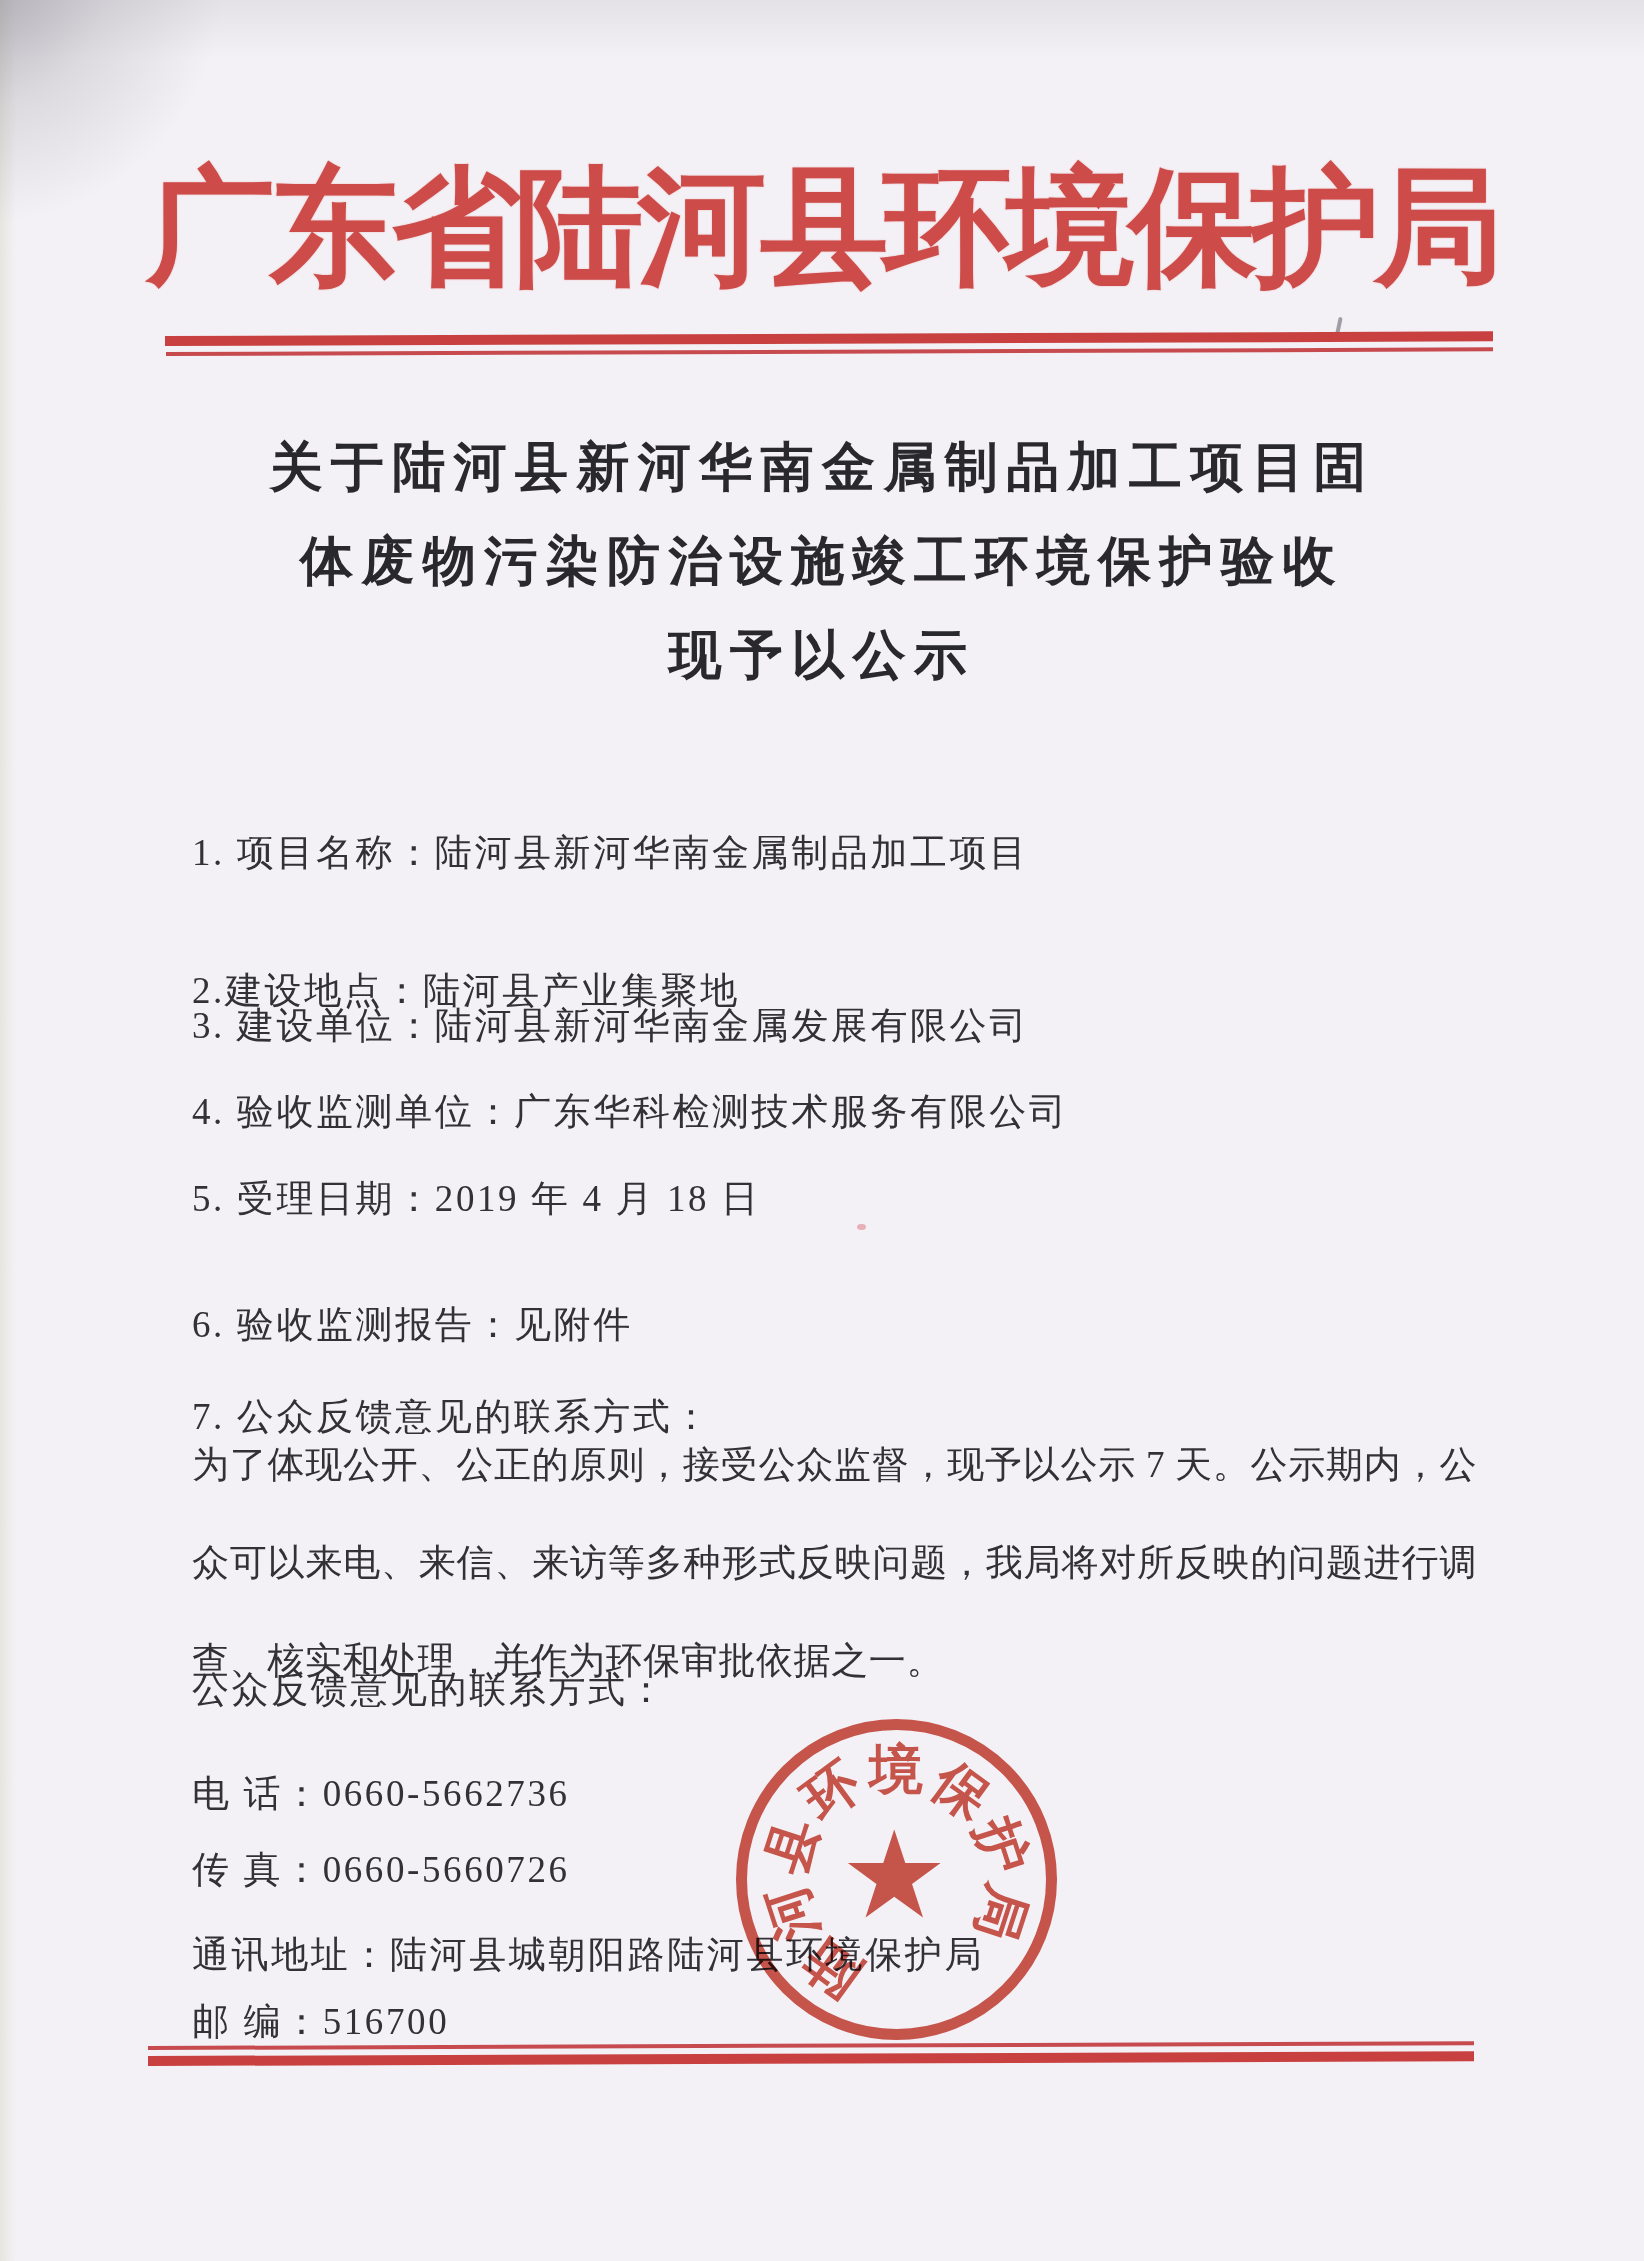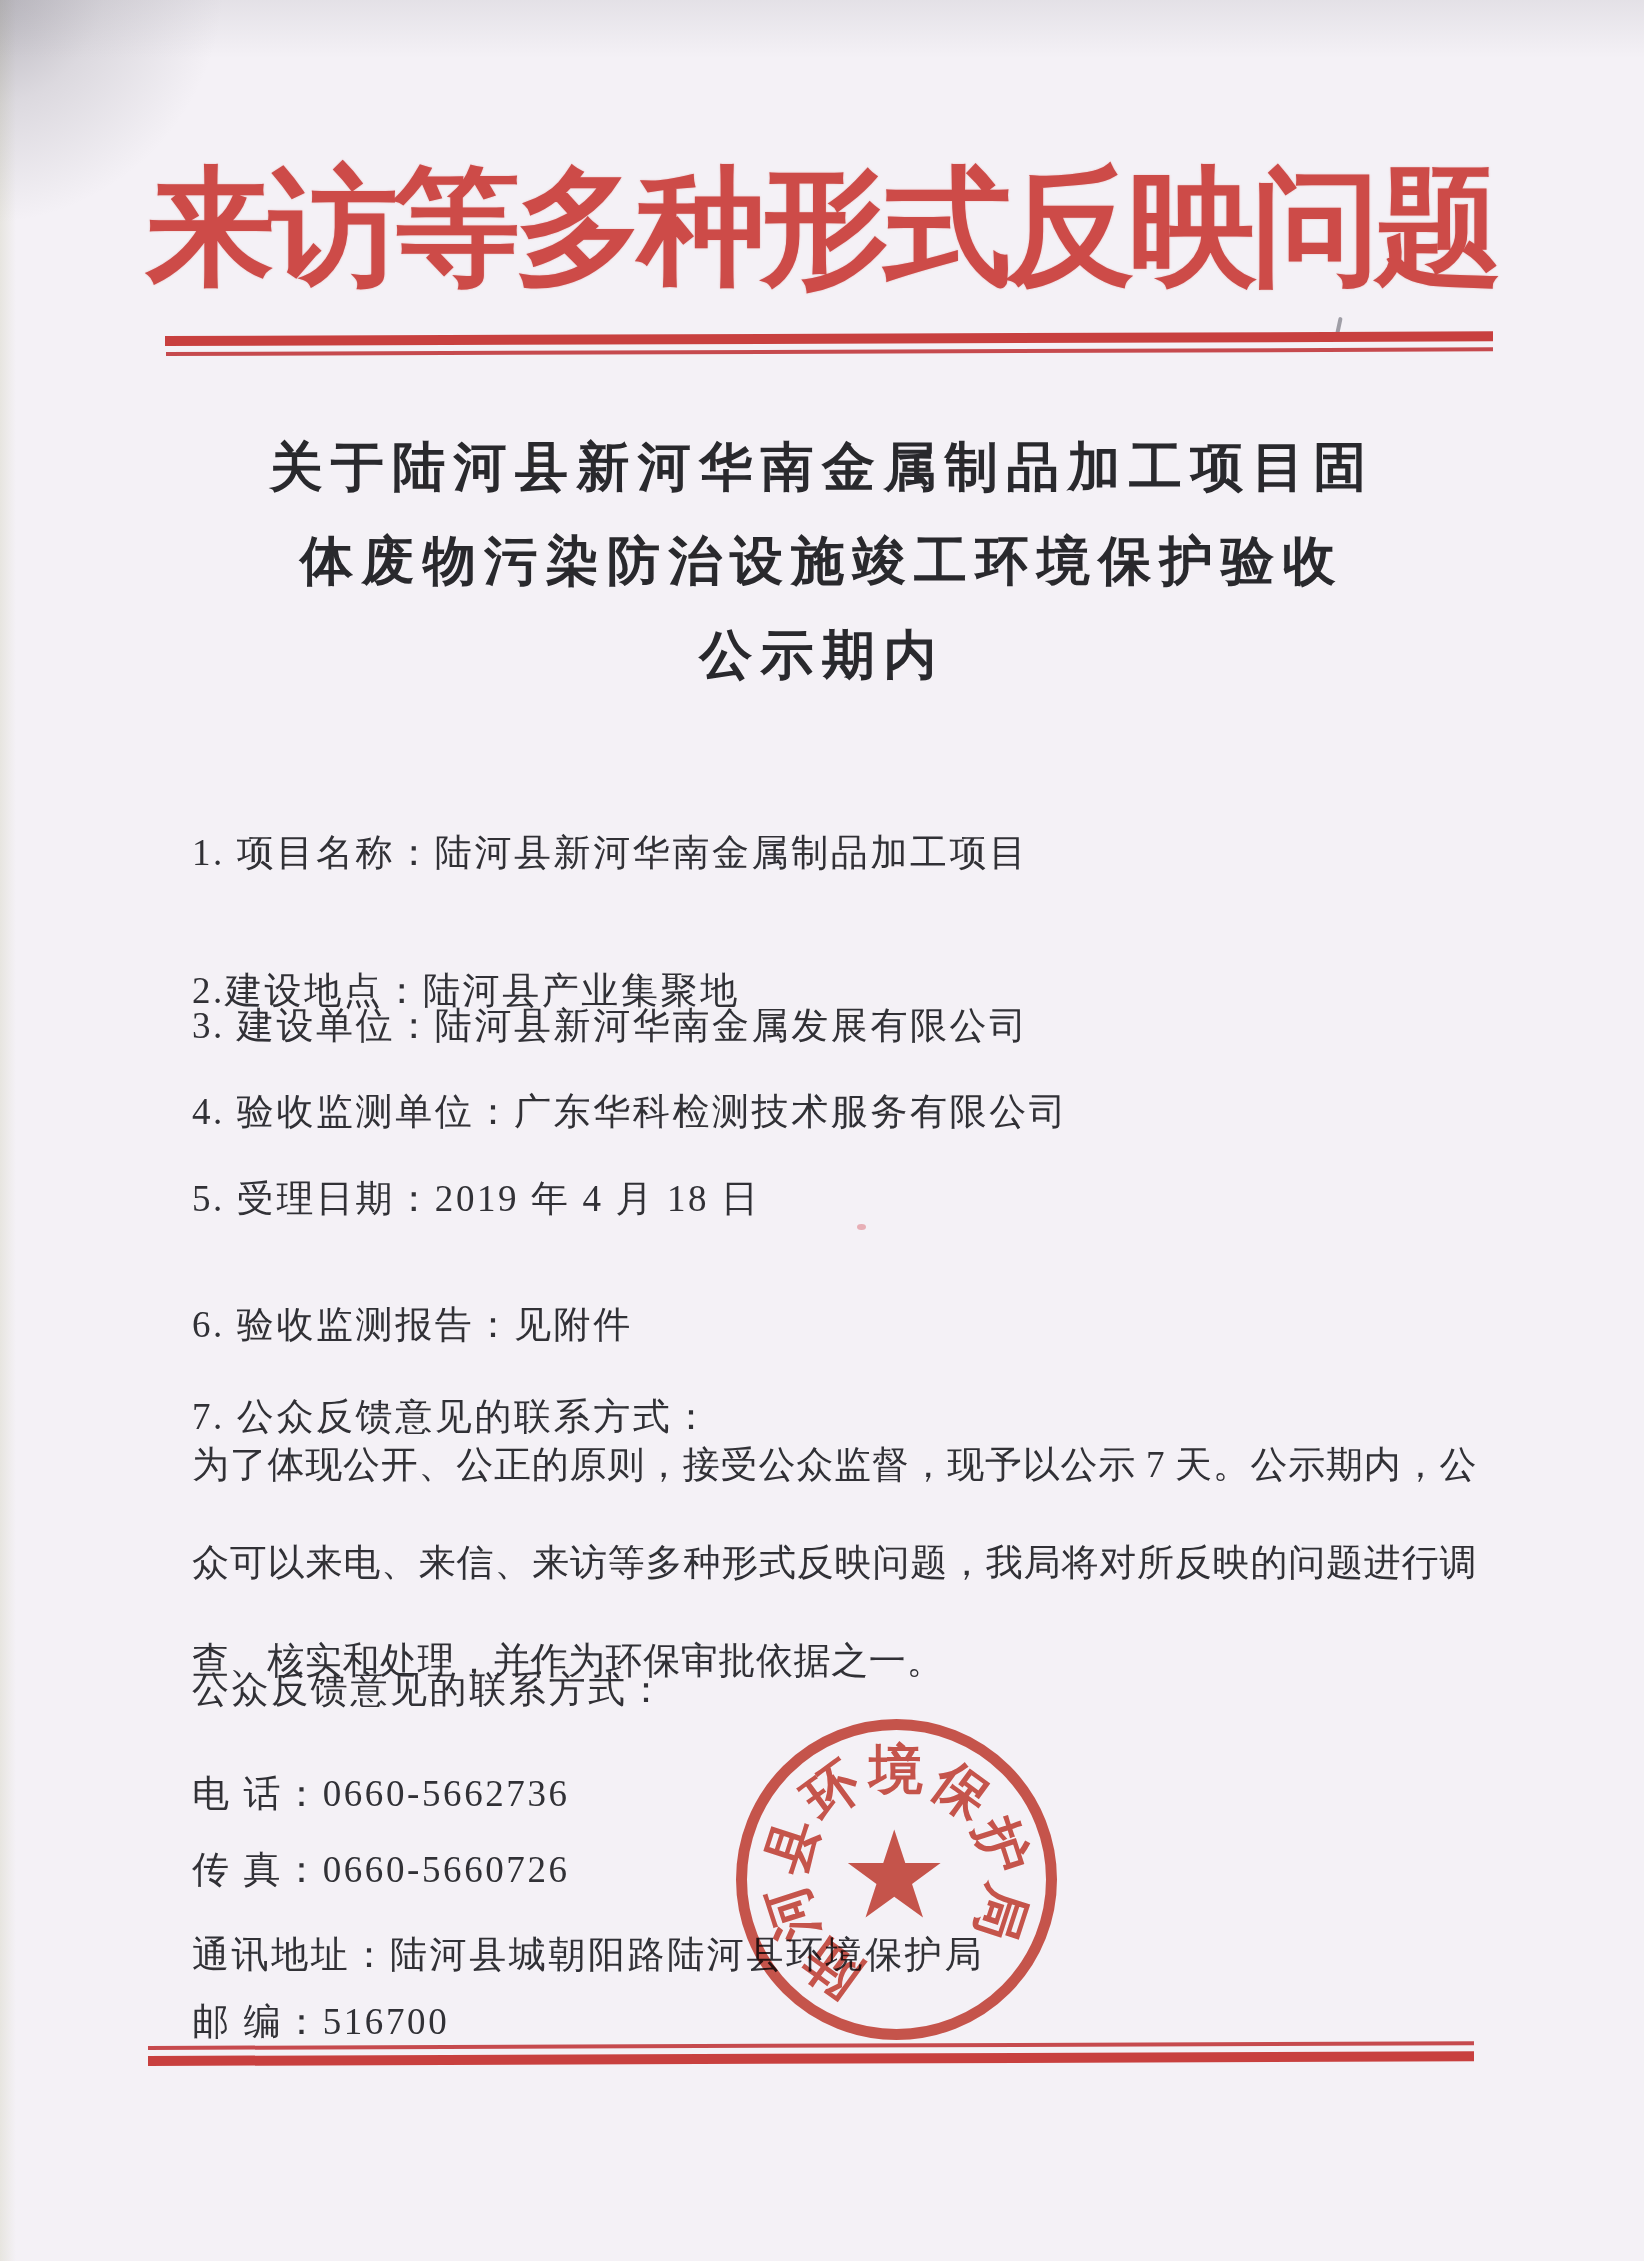--- a/index.html
+++ b/index.html
@@ -100,29 +100,29 @@
 <body>
 
 <div class="page">
 
   <div class="edge-strip"></div>
   <div class="corner-shade"></div>
   <div class="top-shade"></div>
   <div class="speck speck-gray" style="left:1337px;top:317px;"></div>
   <div class="speck speck-pink" style="left:857px;top:1224px;"></div>
 
-  <h1 class="agency">来访等多种形式反映问题</h1>
+  <h1 class="agency">广东省陆河县环境保护局</h1>
 
   <div class="rule rule-top-thick"></div>
   <div class="rule rule-top-thin"></div>
 
   <div class="doc-title">
     <div class="t-line">关于陆河县新河华南金属制品加工项目固</div>
     <div class="t-line">体废物污染防治设施竣工环境保护验收</div>
-    <div class="t-line">公示期内</div>
+    <div class="t-line">现予以公示</div>
   </div>
 
   <div class="bline" style="top:828px;">1. 项目名称：陆河县新河华南金属制品加工项目</div>
   <div class="bline" style="top:966px;">2.建设地点：陆河县产业集聚地</div>
   <div class="bline" style="top:1001px;">3. 建设单位：陆河县新河华南金属发展有限公司</div>
   <div class="bline" style="top:1087px;text-align:right;">4. 验收监测单位：广东华科检测技术服务有限公司</div>
   <div class="bline" style="top:1174px;">5. 受理日期：2019 年 4 月 18 日</div>
   <div class="bline" style="top:1300px;">6. 验收监测报告：见附件</div>
   <div class="bline" style="top:1346px;margin-top:46px;">7. 公众反馈意见的联系方式：</div>
 

